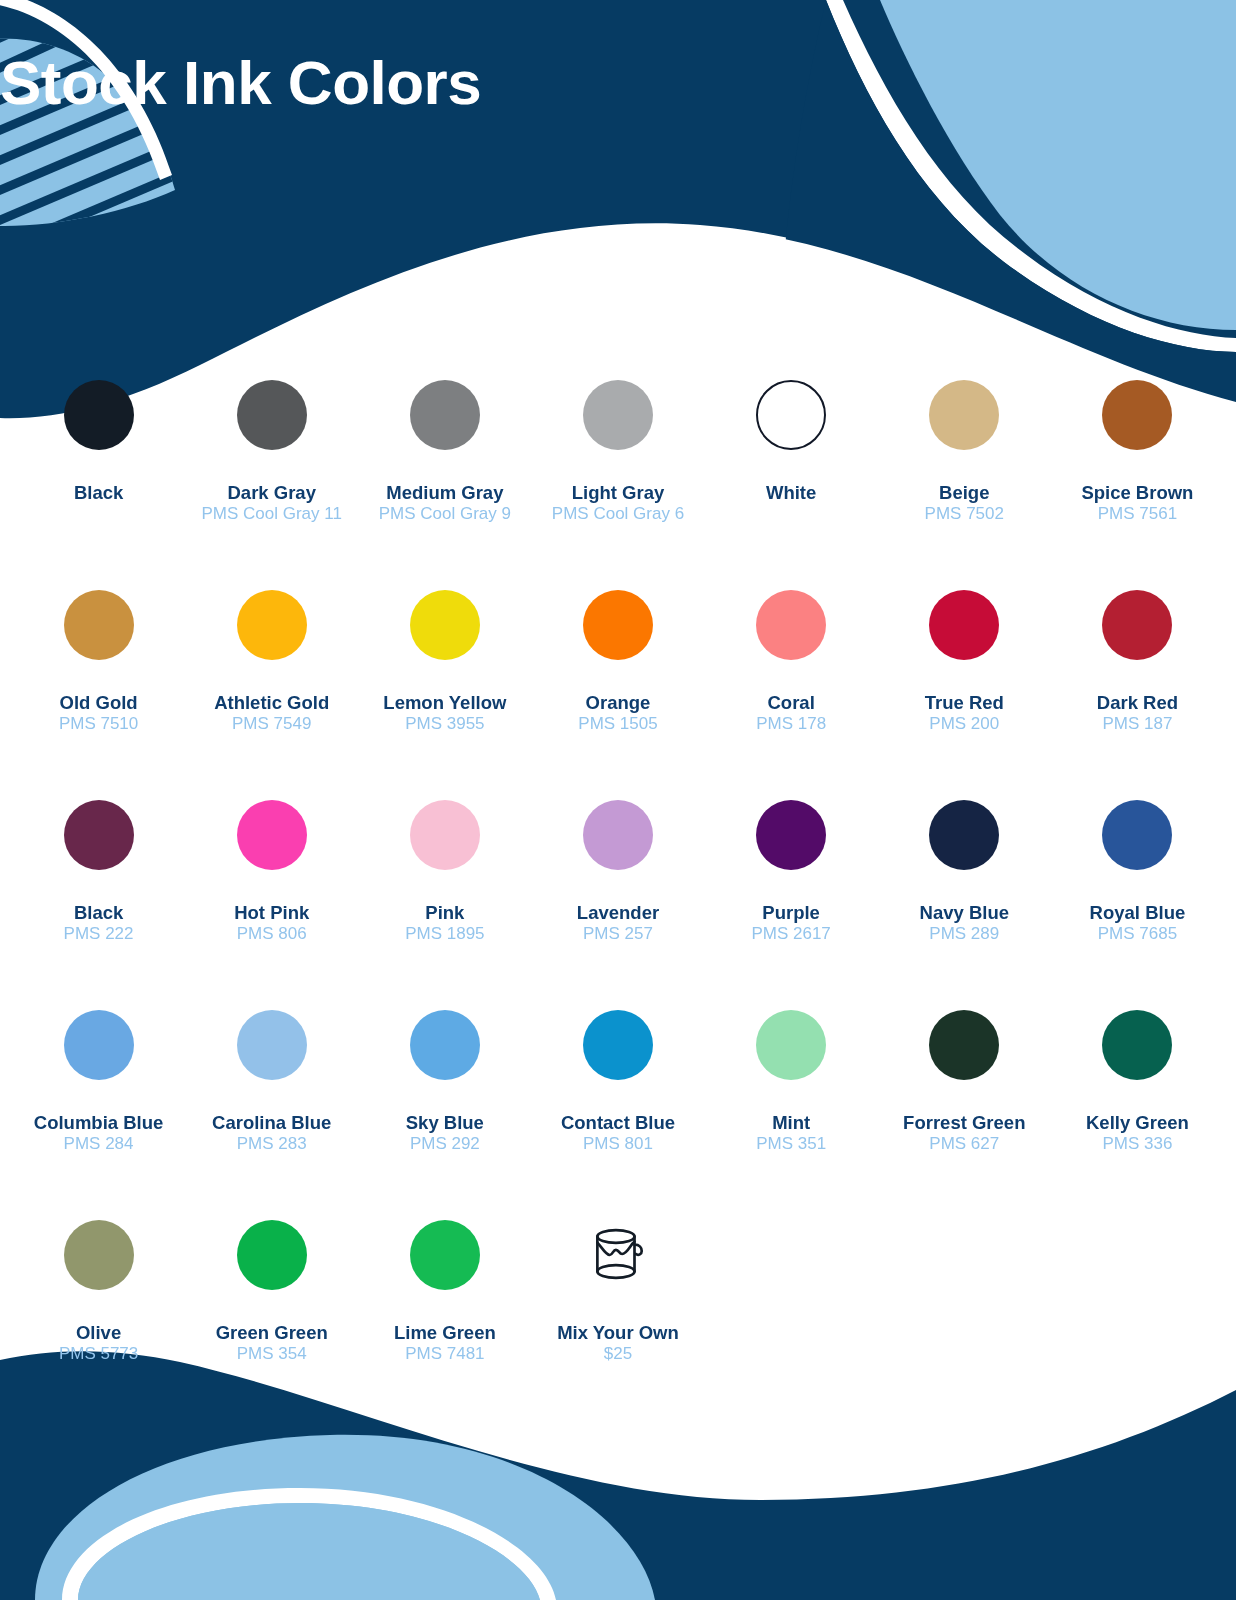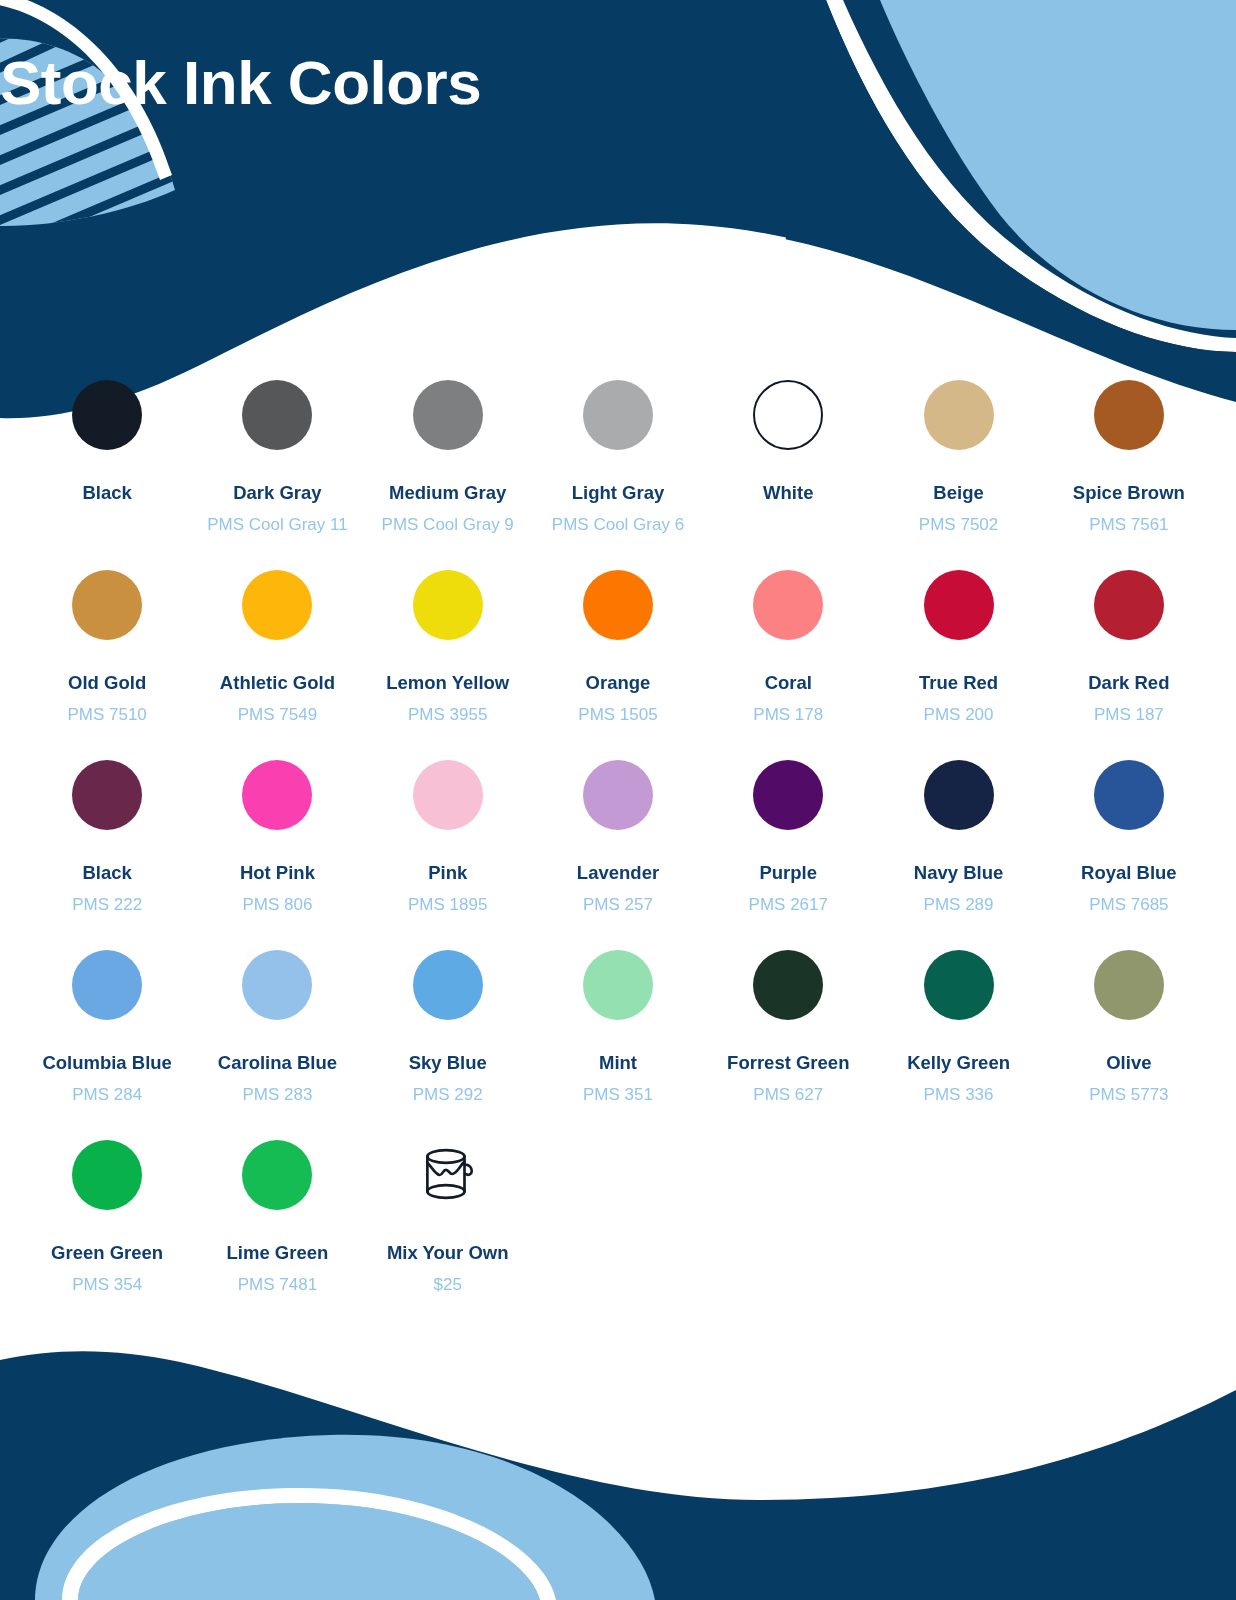--- a/index.html
+++ b/index.html
@@ -60,20 +60,21 @@
   
   .grid {
     position: absolute;
     top: 372px;
     left: 22px;
     width: 1192px;
     z-index: 4;
     display: grid;
     grid-template-columns: repeat(7, 1fr);
     row-gap: 0px;
+    gap: 20px;
   }
 
   .swatch-cell {
     display: flex;
     flex-direction: column;
     align-items: center;
     height: 190px;
     padding-top: 8px;
   }
   .swatch-cell.blank { visibility: hidden; }
@@ -92,21 +93,20 @@
   .swatch-name {
     margin-top: 32px;
     font-size: 18.5px;
     font-weight: 700;
     color: #0f3d6e;
     text-align: center;
     line-height: 1.2;
     white-space: nowrap;
   }
   .swatch-code {
-    margin-top: 11px;
     font-size: 17px;
     font-weight: 400;
     color: #93c4ec;
     text-align: center;
     line-height: 1.2;
     white-space: nowrap;
   }
 
   
   .paintcan {
@@ -283,20 +283,25 @@
         <div class="dot" style="background: rgb(147, 193, 233);"></div>
         <div class="swatch-name">Carolina Blue</div>
         <div class="swatch-code">PMS 283</div>
       </div>
       <div class="swatch-cell">
         <div class="dot" style="background: rgb(94, 170, 228);"></div>
         <div class="swatch-name">Sky Blue</div>
         <div class="swatch-code">PMS 292</div>
       </div>
       <div class="swatch-cell">
+        <div class="dot" style="background: rgb(11, 146, 205);"></div>
+        <div class="swatch-name">Contact Blue</div>
+        <div class="swatch-code">PMS 801</div>
+      </div>
+      <div class="swatch-cell">
         <div class="dot" style="background: rgb(148, 224, 176);"></div>
         <div class="swatch-name">Mint</div>
         <div class="swatch-code">PMS 351</div>
       </div>
       <div class="swatch-cell">
         <div class="dot" style="background: rgb(27, 52, 40);"></div>
         <div class="swatch-name">Forrest Green</div>
         <div class="swatch-code">PMS 627</div>
       </div>
       <div class="swatch-cell">

